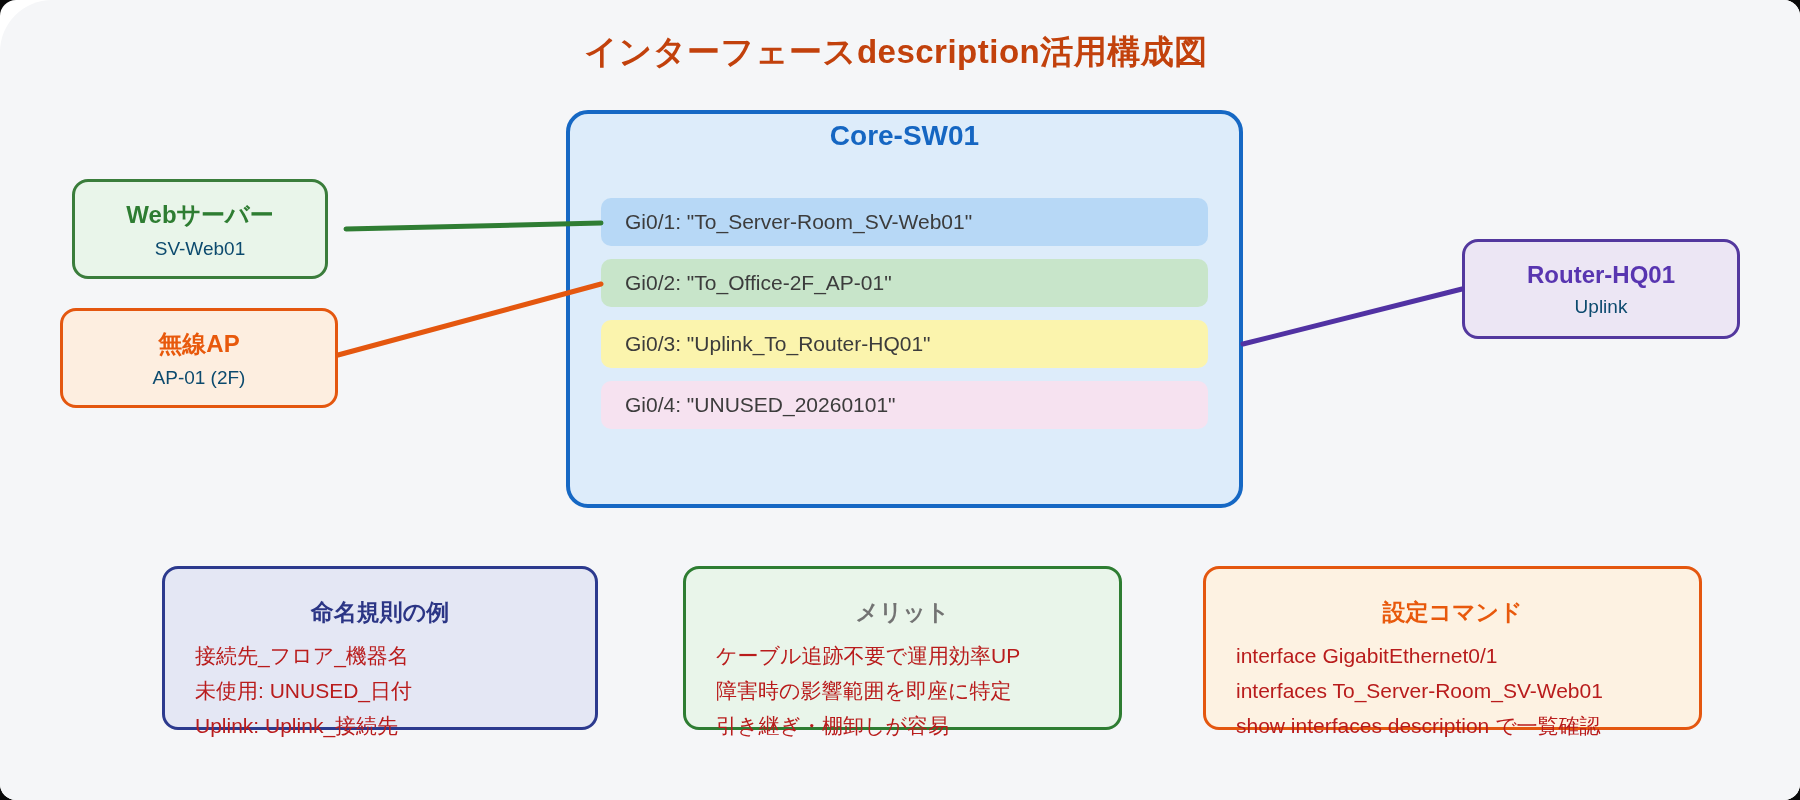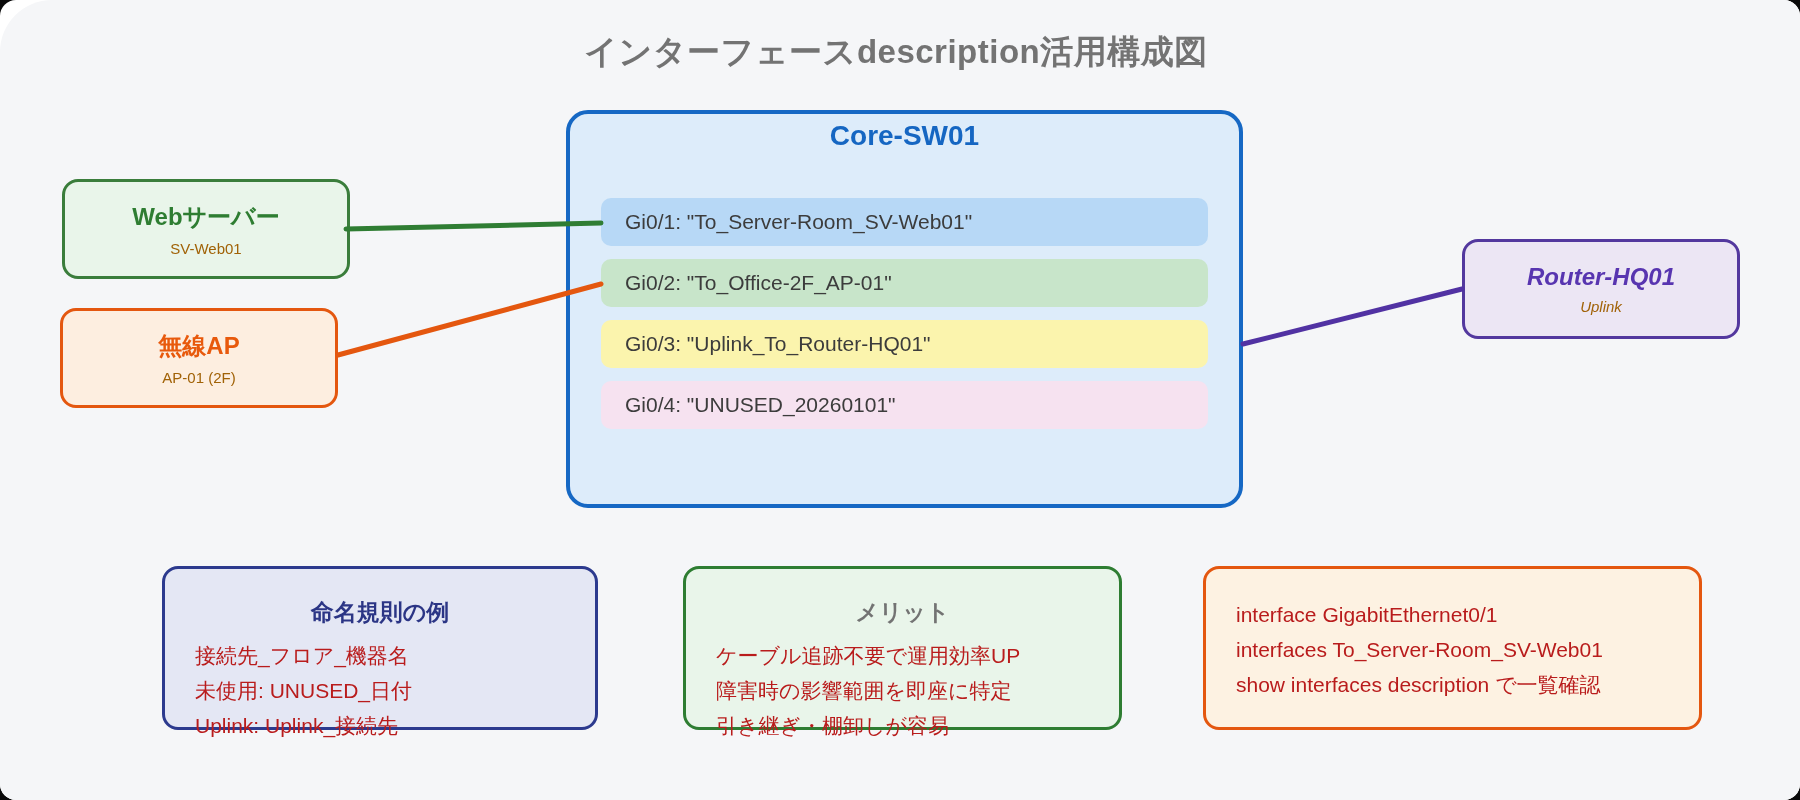--- a/index.html
+++ b/index.html
@@ -3,44 +3,44 @@
 <meta charset="utf-8">
 <style>
   html,body{margin:0;padding:0;background:#0a0a0a;}
   body{font-family:"Liberation Sans","DejaVu Sans",sans-serif;}
   .stage{position:relative;width:1800px;height:800px;overflow:hidden;background:#0a0a0a;}
   .frame{position:absolute;inset:0;background:#ffffff;border-radius:16px;}
   .canvas{position:absolute;inset:0;background:#f5f6f8;border-radius:52px 16px 16px 16px;}
   *,*:before,*:after{box-sizing:border-box;}
 
   .page-title{position:absolute;left:0;right:8px;top:30px;text-align:center;
-    font-size:33px;font-weight:bold;color:#737373;letter-spacing:.5px;}
+    font-size:33px;font-weight:bold;color:#c2410c;letter-spacing:.5px;}
 
   
   .core-box{position:absolute;left:566px;top:110px;width:677px;height:398px;
     background:#ddecfa;border:4px solid #1668c4;border-radius:22px;}
   .core-title{position:absolute;left:566px;top:120px;width:677px;text-align:center;
     font-size:28px;font-weight:bold;color:#1566c2;}
   .iface{position:absolute;left:601px;width:607px;height:48px;border-radius:10px;
     font-size:21px;color:#3c3c3c;line-height:48px;padding-left:24px;white-space:nowrap;overflow:hidden;}
   .iface.r1{top:198px;background:#b7d8f6;}
   .iface.r2{top:259px;background:#c8e5ca;}
   .iface.r3{top:320px;background:#fbf4ad;}
   .iface.r4{top:381px;background:#f6e2f0;}
 
   
   .device{position:absolute;border-radius:16px;border:3px solid;display:flex;
     flex-direction:column;align-items:center;justify-content:center;gap:7px;}
   .device .d-title{font-size:24px;font-weight:bold;}
-  .device .d-sub{font-size:15px;color:#a16207;}
-  .dev-web{left:62px;top:179px;width:288px;height:100px;background:#e9f5ea;border-color:#3a7d3b;}
+  .device .d-sub{font-size:19px;color:#0c4a6e;}
+  .dev-web{left:72px;top:179px;width:256px;height:100px;background:#e9f5ea;border-color:#3a7d3b;}
   .dev-web .d-title{color:#2e7d32;}
   .dev-ap{left:60px;top:308px;width:278px;height:100px;background:#fdeee0;border-color:#e4570f;}
   .dev-ap .d-title{color:#e8590c;}
-  .dev-router{left:1462px;top:239px;width:278px;height:100px;background:#ece6f4;border-color:#53389e;font-style:italic;}
+  .dev-router{left:1462px;top:239px;width:278px;height:100px;background:#ece6f4;border-color:#53389e;}
   .dev-router .d-title{color:#5835b0;}
 
   
   .panel{position:absolute;top:566px;height:164px;border-radius:16px;border:3px solid;padding-top:28px;}
   .panel .p-title{text-align:center;font-size:23px;font-weight:bold;margin-bottom:10px;}
   .panel .p-line{font-size:21px;color:#b91c1c;line-height:35px;padding-left:30px;white-space:nowrap;}
   .panel-naming{left:162px;width:436px;background:#e4e7f4;border-color:#2c3a8e;}
   .panel-naming .p-title{color:#2b3585;}
   .panel-merits{left:683px;width:439px;background:#e9f5ea;border-color:#2e7d32;}
   .panel-merits .p-title{color:#737373;}
@@ -84,20 +84,21 @@
       <div class="p-line">未使用: UNUSED_日付</div>
       <div class="p-line">Uplink: Uplink_接続先</div>
     </div>
     <div class="panel panel-merits">
       <div class="p-title">メリット</div>
       <div class="p-line">ケーブル追跡不要で運用効率UP</div>
       <div class="p-line">障害時の影響範囲を即座に特定</div>
       <div class="p-line">引き継ぎ・棚卸しが容易</div>
     </div>
     <div class="panel panel-config">
+      <div class="p-title">設定コマンド</div>
       <div class="p-line">interface GigabitEthernet0/1</div>
       <div class="p-line">interfaces To_Server-Room_SV-Web01</div>
       <div class="p-line">show interfaces description で一覧確認</div>
     </div>
 
     <svg class="links" width="1800" height="800" viewBox="0 0 1800 800">
       <line x1="346" y1="229" x2="601" y2="223" stroke="#2f7d33" stroke-width="5" stroke-linecap="round"></line>
       <line x1="338" y1="355" x2="601" y2="284" stroke="#e4570f" stroke-width="5" stroke-linecap="round"></line>
       <line x1="1243" y1="344" x2="1462" y2="289" stroke="#5132a3" stroke-width="5" stroke-linecap="round"></line>
     </svg>

